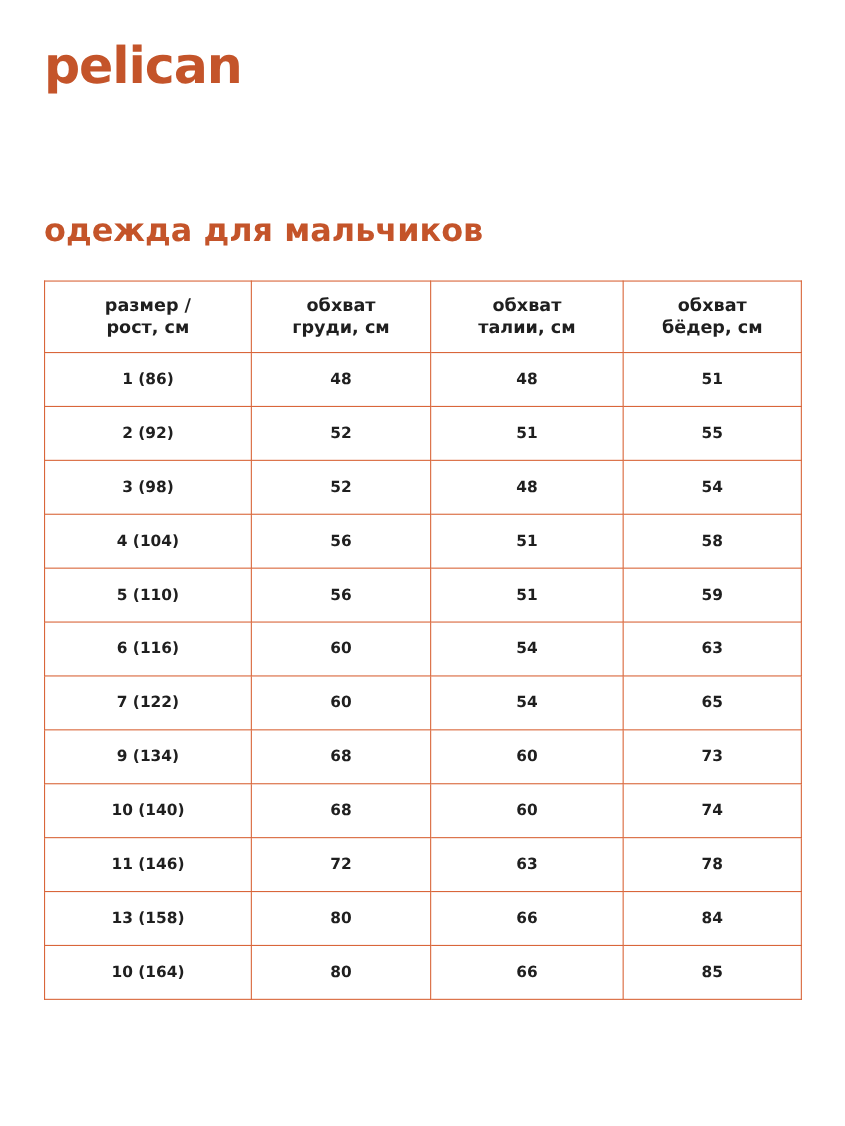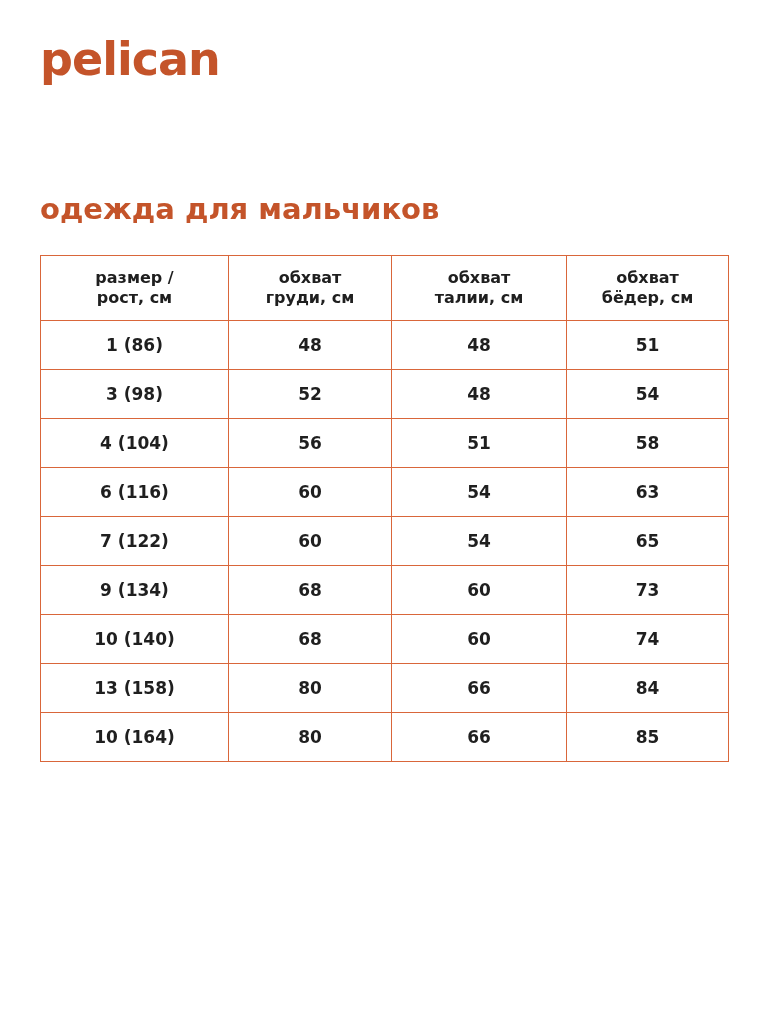--- a/index.html
+++ b/index.html
@@ -62,21 +62,21 @@
     font-weight: bold;
     color: #1f1f1f;
   }
   table.size-table th {
     font-size: 16px;
     line-height: 1.25;
     height: 56px;
     padding: 4px 2px;
   }
   table.size-table td {
-    font-size: 17px;
+    font-size: 14px;
     height: 48px;
     padding: 0;
   }
   col.c0 { width: 188px; }
   col.c1 { width: 163px; }
   col.c2 { width: 175px; }
   col.c3 { width: 162px; }
 </style>
 </head>
 <body>
@@ -116,30 +116,42 @@
         </tr>
       </thead>
       <tbody>
         <tr>
           <td>1 (86)</td>
           <td>48</td>
           <td>48</td>
           <td>51</td>
         </tr>
         <tr>
+          <td>2 (92)</td>
+          <td>52</td>
+          <td>51</td>
+          <td>55</td>
+        </tr>
+        <tr>
           <td>3 (98)</td>
           <td>52</td>
           <td>48</td>
           <td>54</td>
         </tr>
         <tr>
           <td>4 (104)</td>
           <td>56</td>
           <td>51</td>
           <td>58</td>
+        </tr>
+        <tr>
+          <td>5 (110)</td>
+          <td>56</td>
+          <td>51</td>
+          <td>59</td>
         </tr>
         <tr>
           <td>6 (116)</td>
           <td>60</td>
           <td>54</td>
           <td>63</td>
         </tr>
         <tr>
           <td>7 (122)</td>
           <td>60</td>
@@ -152,20 +164,26 @@
           <td>60</td>
           <td>73</td>
         </tr>
         <tr>
           <td>10 (140)</td>
           <td>68</td>
           <td>60</td>
           <td>74</td>
         </tr>
         <tr>
+          <td>11 (146)</td>
+          <td>72</td>
+          <td>63</td>
+          <td>78</td>
+        </tr>
+        <tr>
           <td>13 (158)</td>
           <td>80</td>
           <td>66</td>
           <td>84</td>
         </tr>
         <tr>
           <td>10 (164)</td>
           <td>80</td>
           <td>66</td>
           <td>85</td>

